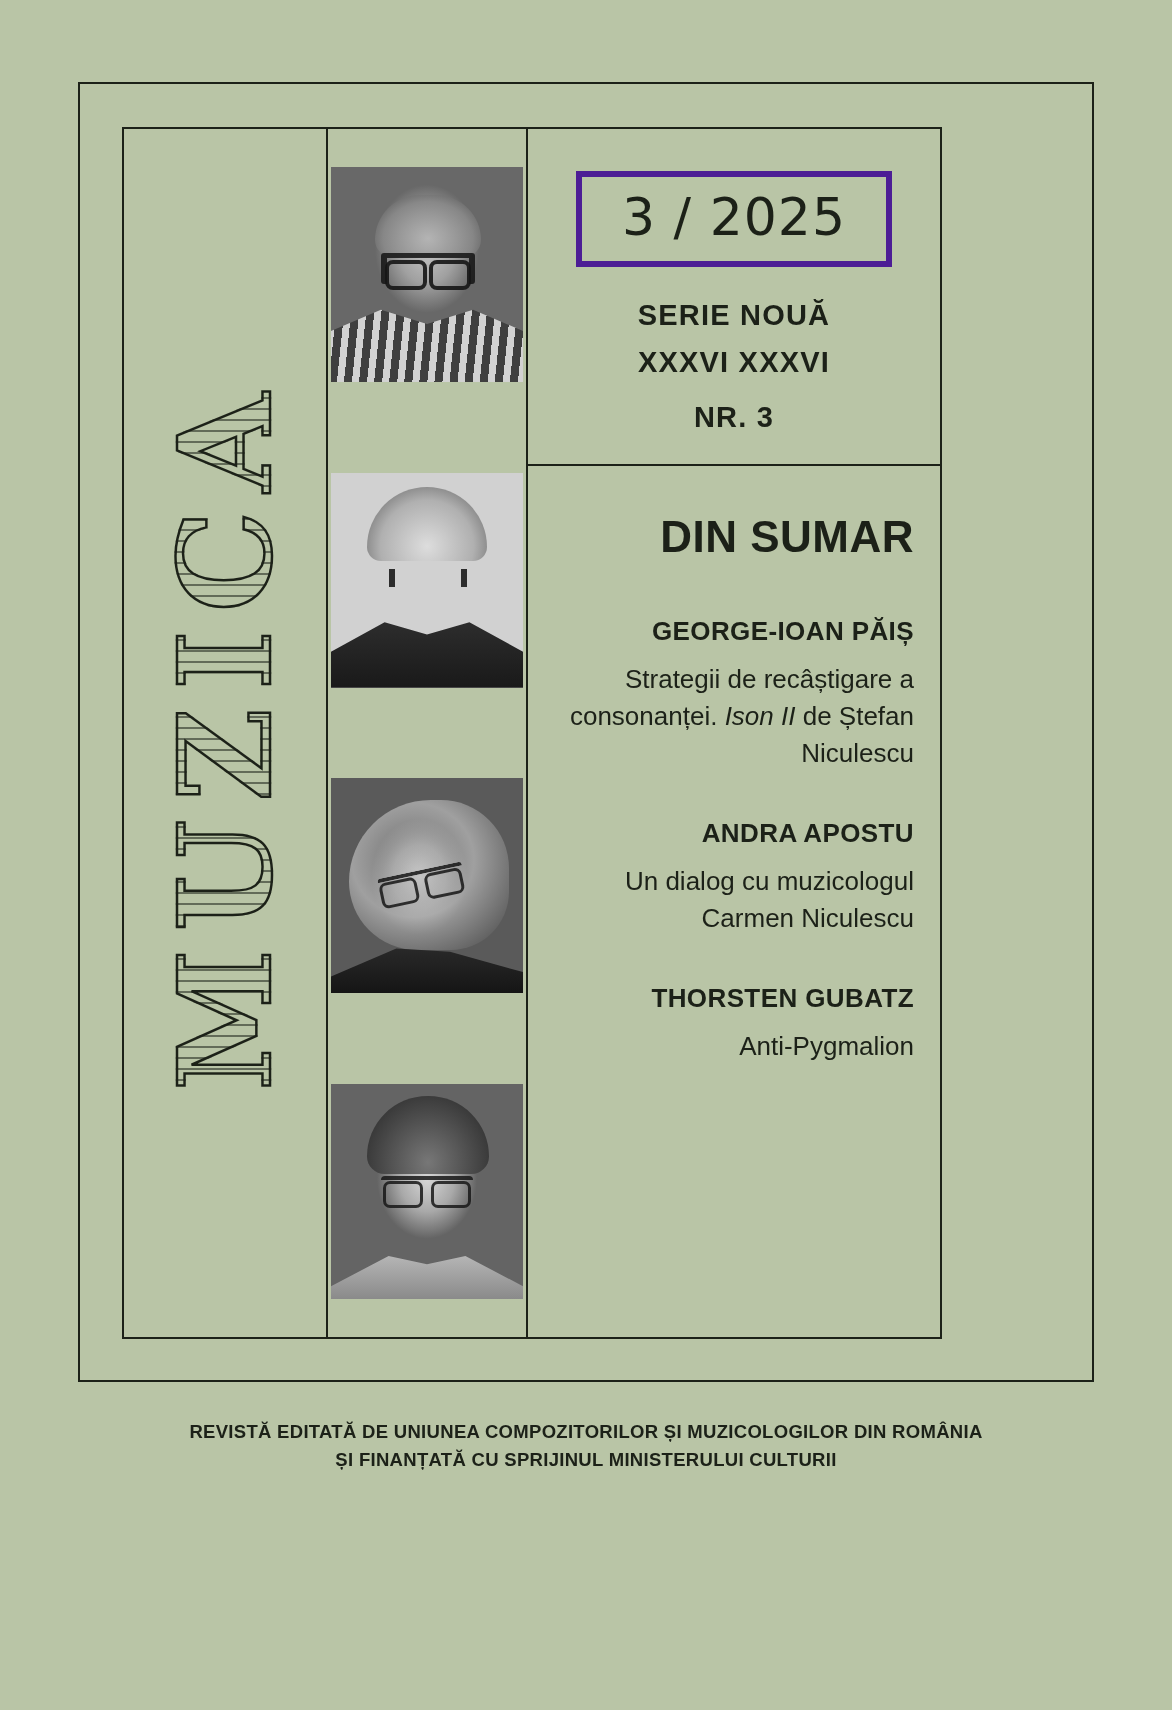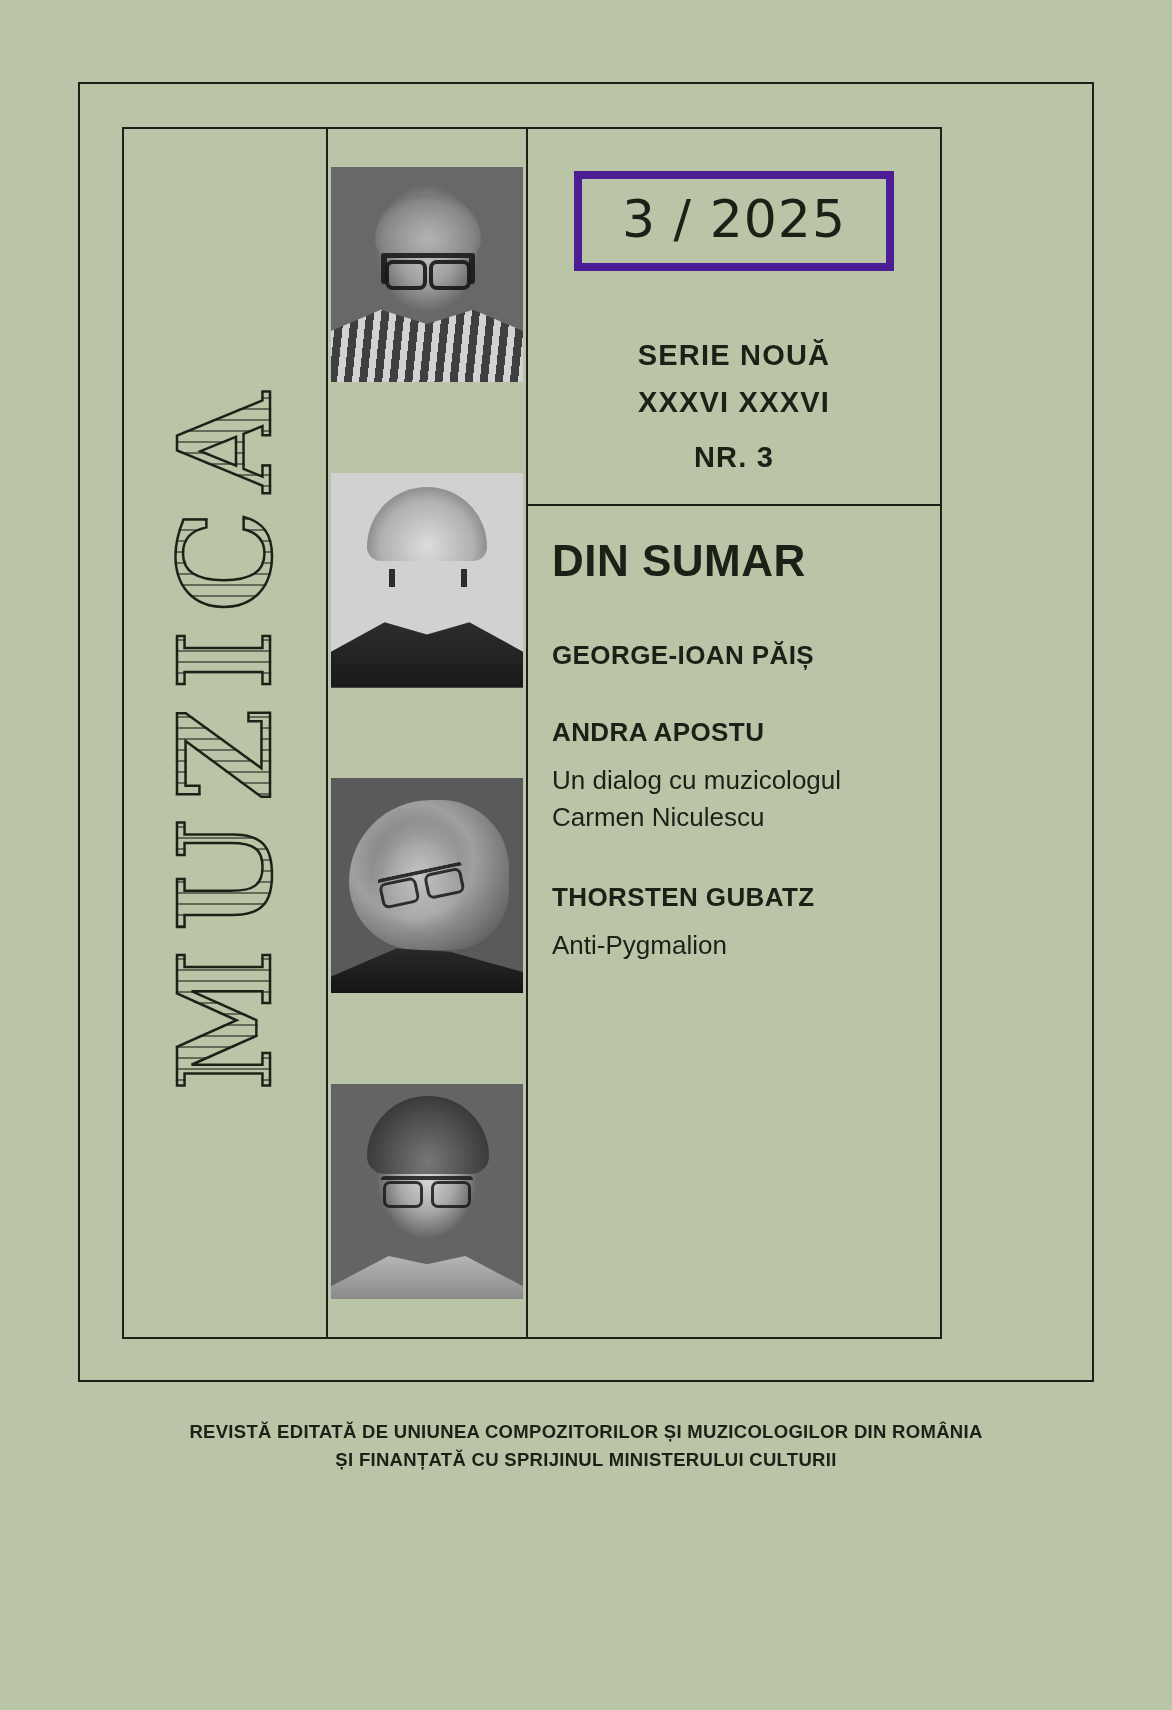--- a/index.html
+++ b/index.html
@@ -291,23 +291,23 @@
 
   .masthead {
     border-bottom: 2px solid #1c2118;
     box-sizing: border-box;
     padding: 42px 0 30px 0;
     display: flex;
     flex-direction: column;
     align-items: center;
   }
   .issue-box {
-    border: 8px solid #4c1d95;
+    border: 6px solid #4c1d95;
     padding: 14px 40px 18px 40px;
-    margin-bottom: 68px;
+    margin-bottom: 32px;
   }
   .issue-number {
     font-family: "DejaVu Sans", sans-serif;
     font-size: 52px;
     font-weight: 400;
     letter-spacing: 1px;
     line-height: 1;
     color: #1c2118;
   }
   .serie {
@@ -323,22 +323,23 @@
     margin-bottom: 22px;
   }
   .nr {
     font-size: 29px;
     font-weight: bold;
     letter-spacing: 1.2px;
   }
 
   .summary {
     flex: 1;
-    padding: 30px 26px 0 24px;
-    box-sizing: border-box;
+    padding: 46px 26px 0 24px;
+    box-sizing: border-box;
+    text-align: right;
   }
   .summary-title {
     font-size: 44px;
     font-weight: bold;
     letter-spacing: 0.5px;
     margin-bottom: 54px;
   }
   .entry {
     margin-bottom: 46px;
     margin-top: 35px;
@@ -409,20 +410,21 @@
         <div class="serie">SERIE NOUĂ</div>
         <div class="anul">XXXVI XXXVI</div>
         <div class="nr">NR. 3</div>
       </div>
 
       <div class="summary">
         <div class="summary-title">DIN SUMAR</div>
 
         <div class="entry">
           <div class="entry-author">GEORGE-IOAN PĂIȘ</div>
+          <div class="entry-title"><span>Strategii de recâștigare a consonanței. </span><span class="ital">Ison II</span><span> de Ștefan Niculescu</span></div>
         </div>
 
         <div class="entry">
           <div class="entry-author">ANDRA APOSTU</div>
           <div class="entry-title"><span>Un dialog cu muzicologul Carmen Niculescu</span><span class="ital"></span><span></span></div>
         </div>
 
         <div class="entry">
           <div class="entry-author">THORSTEN GUBATZ</div>
           <div class="entry-title"><span>Anti-Pygmalion</span><span class="ital"></span><span></span></div>

